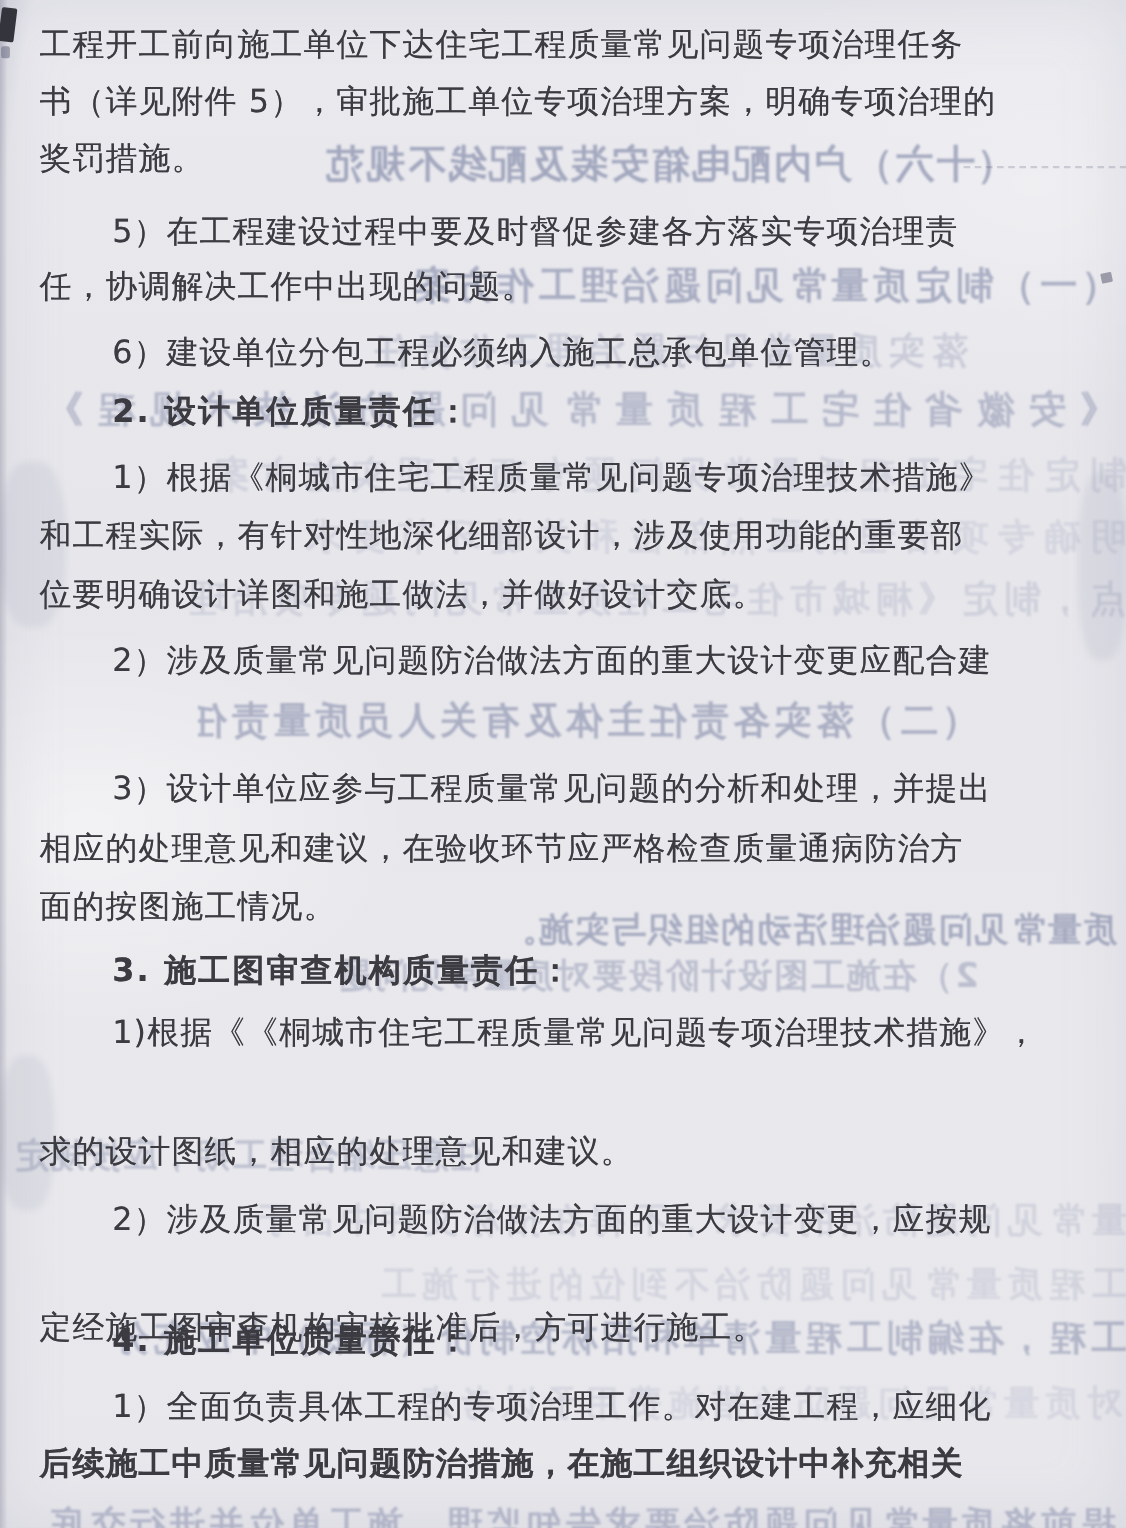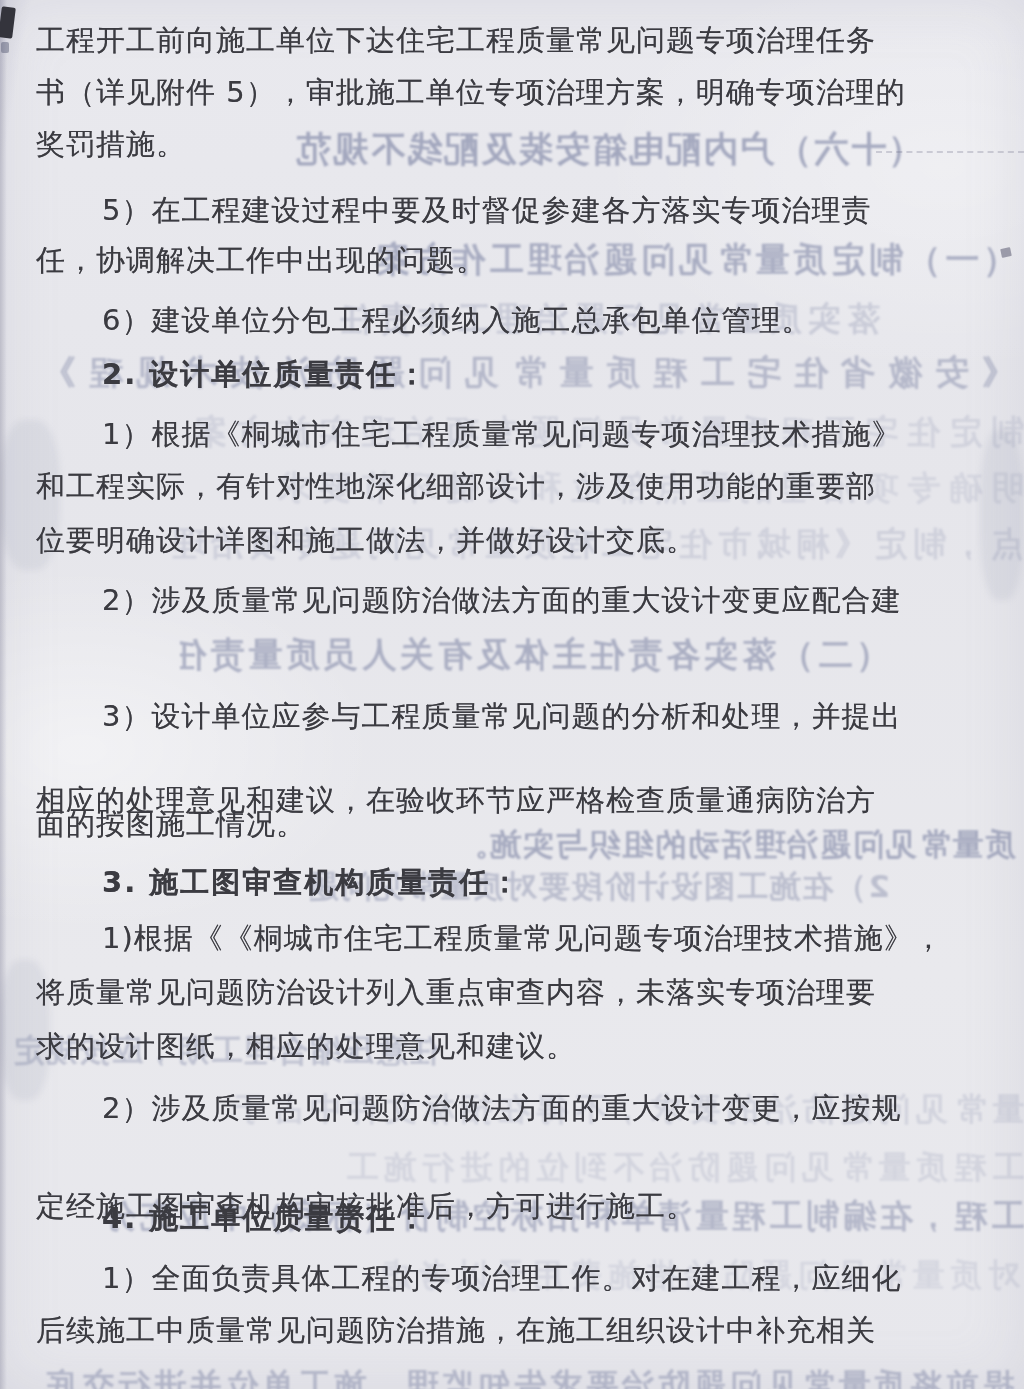--- a/index.html
+++ b/index.html
@@ -74,31 +74,30 @@
   <div class="line" style="top:122px;">奖罚措施。</div>
   <div class="line indent" style="top:188px;">5）在工程建设过程中要及时督促参建各方落实专项治理责</div>
   <div class="line" style="top:238px;">任，协调解决工作中出现的问题。</div>
   <div class="line indent" style="top:298px;">6）建设单位分包工程必须纳入施工总承包单位管理。</div>
   <div class="line indent heading" style="top:352px;">2. 设计单位质量责任：</div>
   <div class="line indent" style="top:412px;">1）根据《桐城市住宅工程质量常见问题专项治理技术措施》</div>
   <div class="line" style="top:464px;">和工程实际，有针对性地深化细部设计，涉及使用功能的重要部</div>
   <div class="line" style="top:518px;">位要明确设计详图和施工做法，并做好设计交底。</div>
   <div class="line indent" style="top:578px;">2）涉及质量常见问题防治做法方面的重大设计变更应配合建</div>
   <div class="line indent" style="top:694px;">3）设计单位应参与工程质量常见问题的分析和处理，并提出</div>
-  <div class="line" style="top:778px;">相应的处理意见和建议，在验收环节应严格检查质量通病防治方</div>
+  <div class="line" style="top:752px;font-family:Liberation Mono, monospace;">相应的处理意见和建议，在验收环节应严格检查质量通病防治方</div>
   <div class="line" style="top:802px;">面的按图施工情况。</div>
   <div class="line indent heading" style="top:860px;">3. 施工图审查机构质量责任：</div>
   <div class="line indent" style="top:916px;">1)根据《《桐城市住宅工程质量常见问题专项治理技术措施》，</div>
-  <div class="line" style="top:970px;">将质量常见问题防治设计列入重点审查内容，未落实专项治理要</div>
   <div class="line" style="top:1024px;">求的设计图纸，相应的处理意见和建议。</div>
   <div class="line indent" style="top:1086px;">2）涉及质量常见问题防治做法方面的重大设计变更，应按规</div>
   <div class="line" style="top:1184px;">定经施工图审查机构审核批准后，方可进行施工。</div>
   <div class="line indent heading" style="top:1196px;">4. 施工单位质量责任：</div>
   <div class="line indent" style="top:1256px;">1）全面负责具体工程的专项治理工作。对在建工程，应细化</div>
-  <div class="line" style="top:1308px;">后续施工中质量常见问题防治措施，在施工组织设计中补充相关</div>
+  <div class="line" style="top:1308px;font-weight:bold;">后续施工中质量常见问题防治措施，在施工组织设计中补充相关</div>
 
   <div class="artifact edge-shade"></div>
   <div class="artifact mark-topleft"></div>
   <div class="artifact mark-topleft2"></div>
   <div class="artifact dash-line"></div>
   <div class="artifact speck"></div>
 
 </div>
 
 </body></html>

